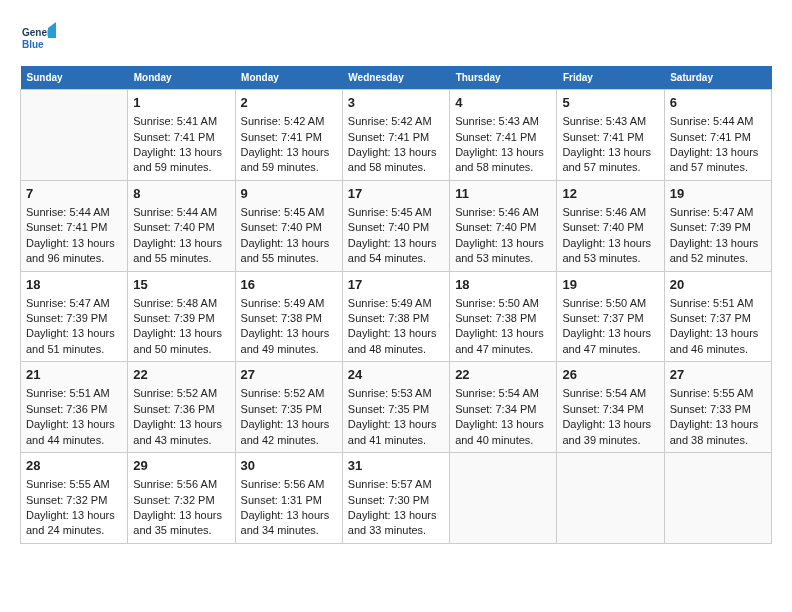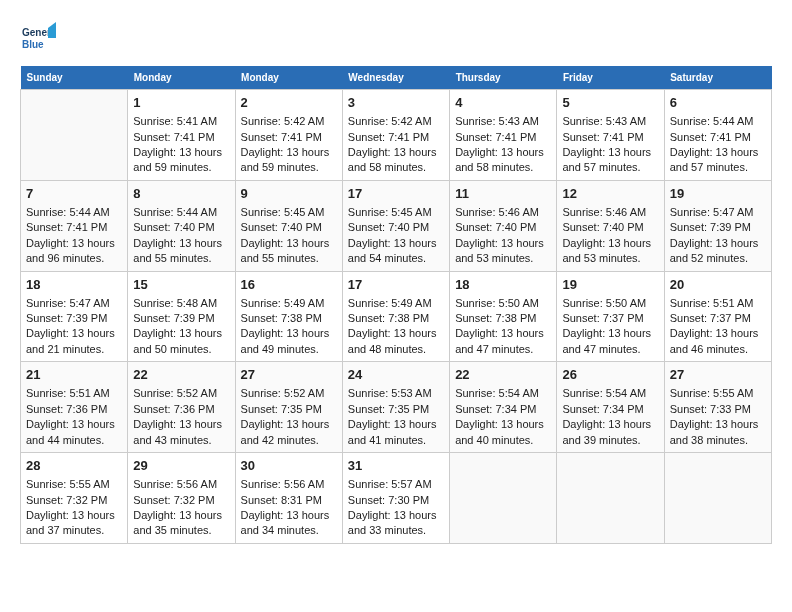--- a/index.html
+++ b/index.html
@@ -202,21 +202,21 @@
           <div>Sunrise: 5:47 AM</div>
           <div>Sunset: 7:39 PM</div>
           <div>Daylight: 13 hours and 52 minutes.</div>
         </td>
       </tr>
       <tr>
         <td>
           <span class="day-num">18</span>
           <div>Sunrise: 5:47 AM</div>
           <div>Sunset: 7:39 PM</div>
-          <div>Daylight: 13 hours and 21 minutes.</div>
+          <div>Daylight: 13 hours and 51 minutes.</div>
         </td>
         <td>
           <span class="day-num">15</span>
           <div>Sunrise: 5:48 AM</div>
           <div>Sunset: 7:39 PM</div>
           <div>Daylight: 13 hours and 50 minutes.</div>
         </td>
         <td>
           <span class="day-num">16</span>
           <div>Sunrise: 5:49 AM</div>
@@ -290,32 +290,32 @@
           <div>Sunrise: 5:55 AM</div>
           <div>Sunset: 7:33 PM</div>
           <div>Daylight: 13 hours and 38 minutes.</div>
         </td>
       </tr>
       <tr>
         <td>
           <span class="day-num">28</span>
           <div>Sunrise: 5:55 AM</div>
           <div>Sunset: 7:32 PM</div>
-          <div>Daylight: 13 hours and 37 minutes.</div>
+          <div>Daylight: 13 hours and 24 minutes.</div>
         </td>
         <td>
           <span class="day-num">29</span>
           <div>Sunrise: 5:56 AM</div>
           <div>Sunset: 7:32 PM</div>
           <div>Daylight: 13 hours and 35 minutes.</div>
         </td>
         <td>
           <span class="day-num">30</span>
           <div>Sunrise: 5:56 AM</div>
-          <div>Sunset: 8:31 PM</div>
+          <div>Sunset: 1:31 PM</div>
           <div>Daylight: 13 hours and 34 minutes.</div>
         </td>
         <td>
           <span class="day-num">31</span>
           <div>Sunrise: 5:57 AM</div>
           <div>Sunset: 7:30 PM</div>
           <div>Daylight: 13 hours and 33 minutes.</div>
         </td>
         <td class="empty"></td>
         <td class="empty"></td>

